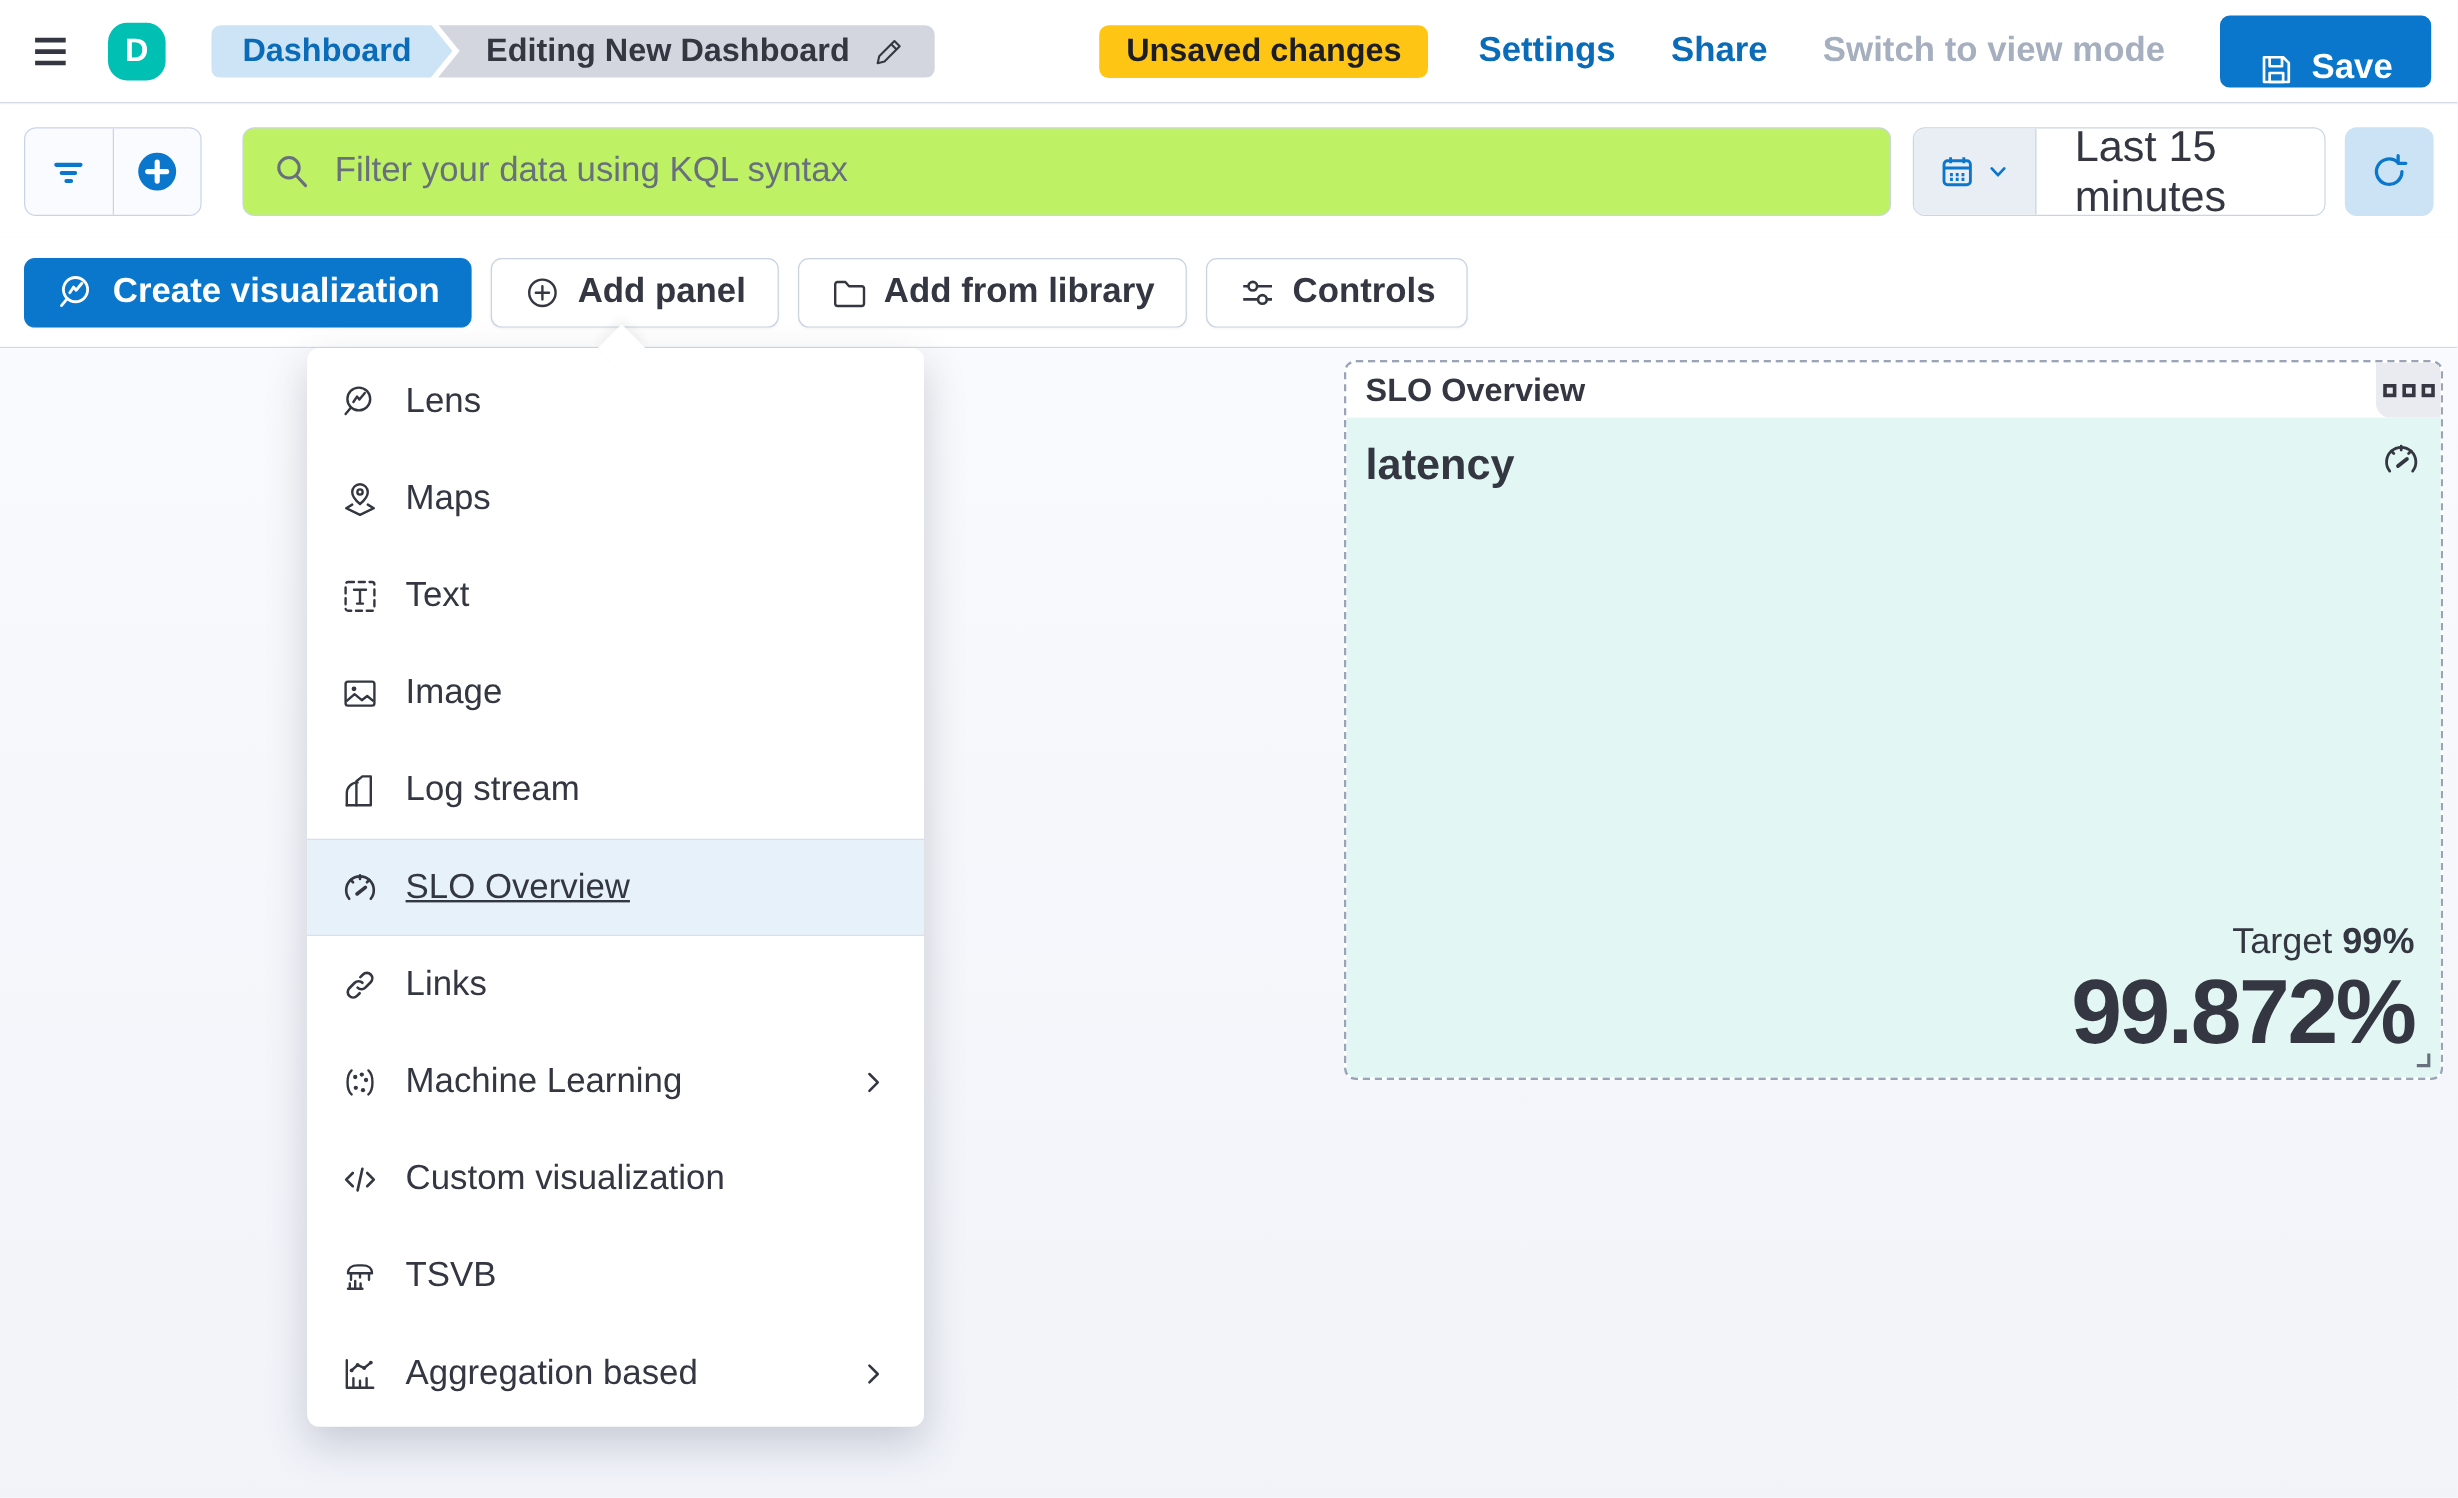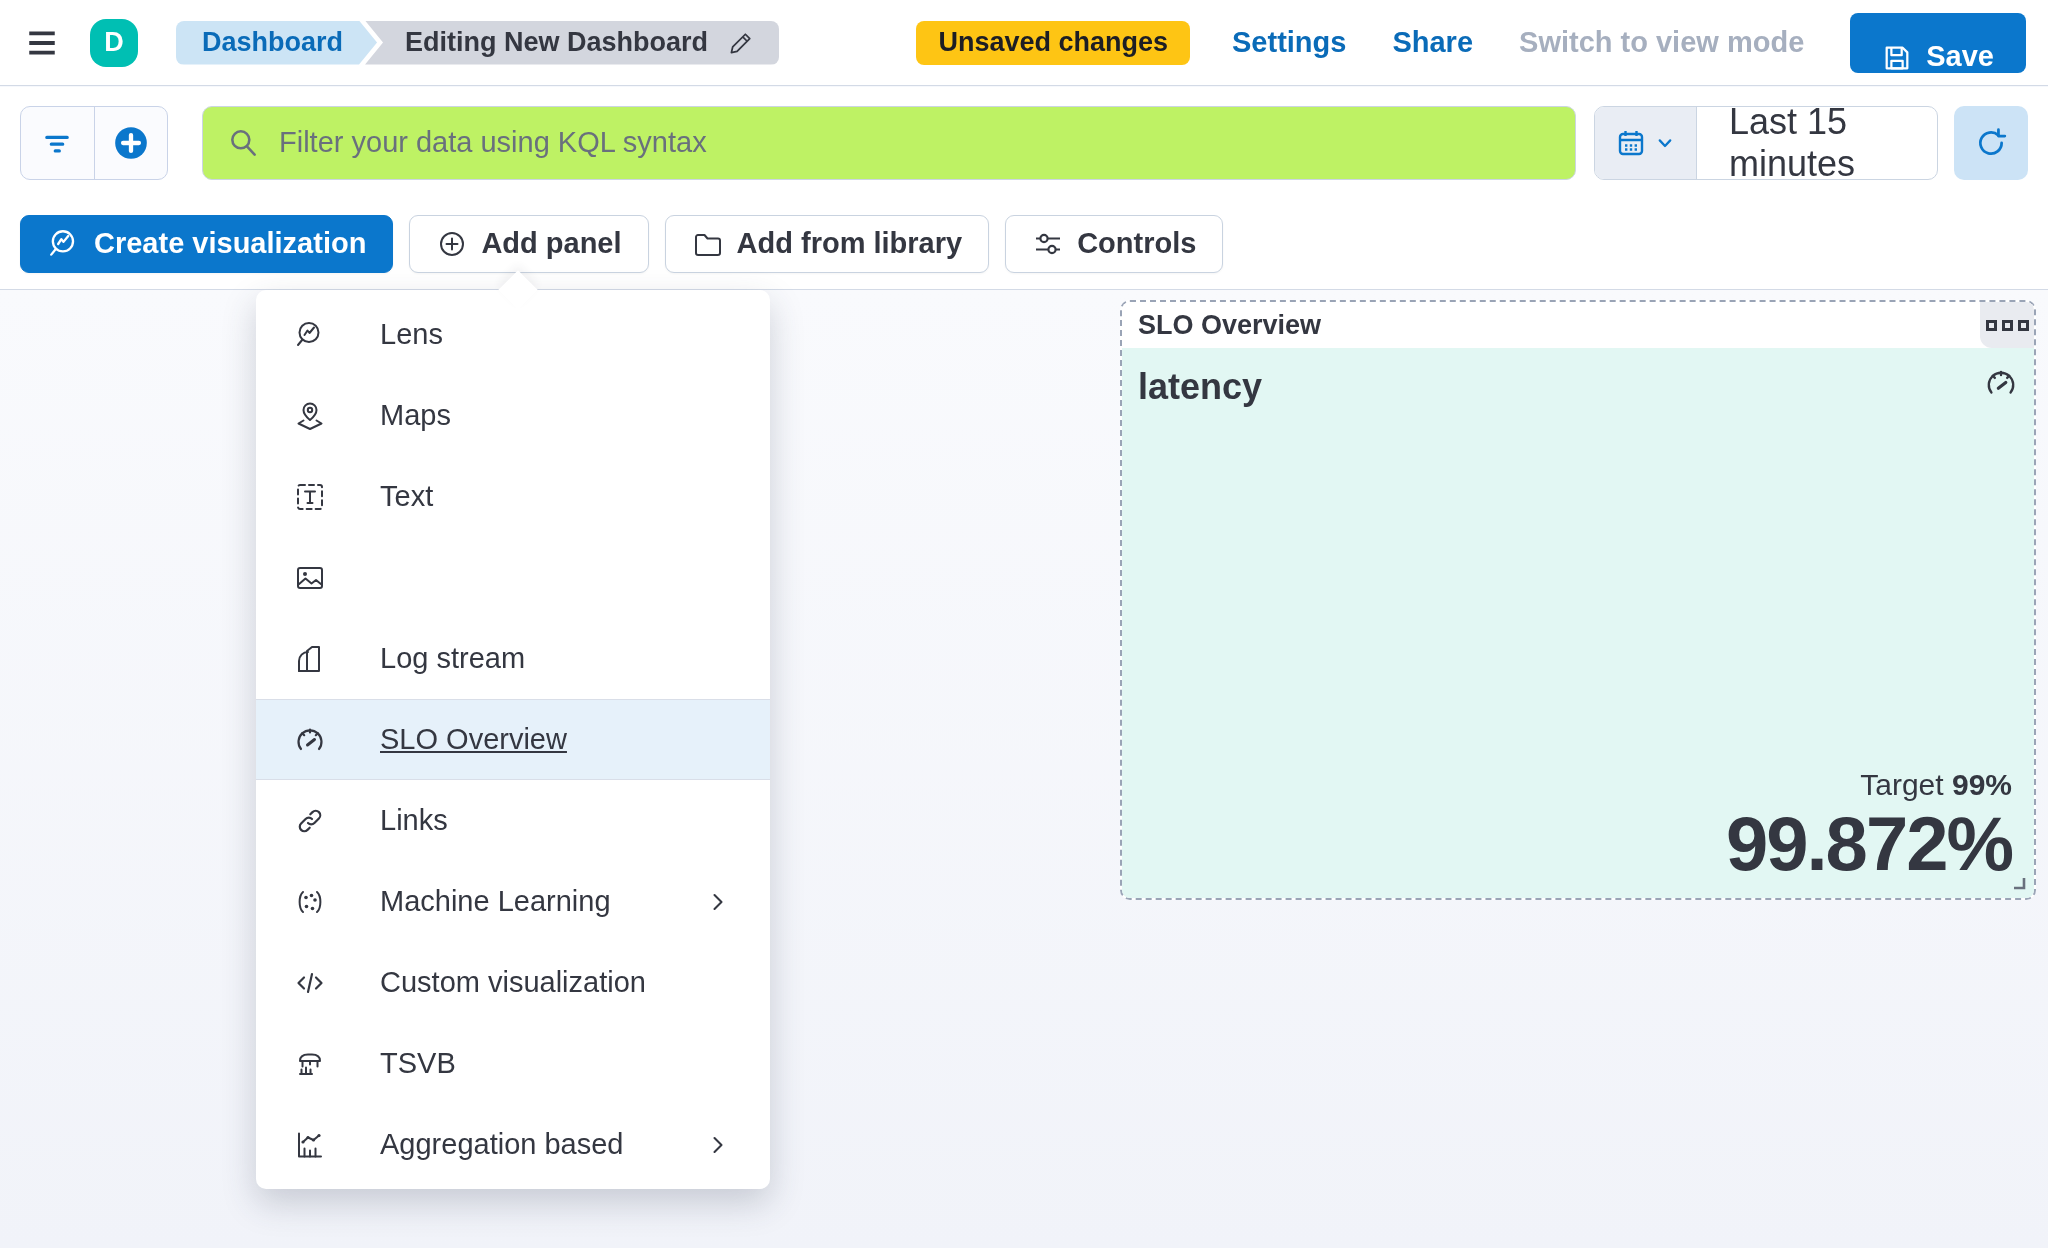--- a/index.html
+++ b/index.html
@@ -57,22 +57,22 @@
 
   
   .canvas{ position:absolute; left:0; top:290px; width:2048px; height:958px;
            background:linear-gradient(180deg,#F9FAFD 0%,#F1F3F9 100%); }
 
   
   .popover-arrow{ position:absolute; left:504px; top:-14px; width:28px; height:28px; background:#fff;
                   transform:rotate(45deg); box-shadow:-4px -4px 8px rgba(52,55,65,.06); z-index:3;}
   .menu{ position:absolute; left:256px; top:0; width:514px; background:#fff; border-radius:10px;
          box-shadow:0 14px 34px rgba(50,60,80,.22); padding:4px 0; z-index:2;}
-  .menu-item{ height:81px; display:flex; align-items:center; padding:0 38px; font-size:29px; color:#343741;
-              cursor:pointer; background:#fff;gap:32px;}
+  .menu-item{ height:81px; display:flex; align-items:center; padding:0 28px; font-size:29px; color:#343741;
+              cursor:pointer; background:#fff;}
   .menu-item .mi-icon{ width:32px; height:32px; margin-right:22px; display:flex; align-items:center; justify-content:center;}
   .menu-item .mi-label{ flex:1; }
   .menu-item.selected{ background:#E6F1FA; border-top:1px solid #D9DEE8; border-bottom:1px solid #D9DEE8;}
   .menu-item.selected .mi-label{ text-decoration:underline; }
   .menu-item:first-child{ border-radius:10px 10px 0 0; }
   .menu-item:last-child{ border-radius:0 0 10px 10px; }
 
   
   .panel{ position:absolute; left:1120px; top:10px; width:916px; height:600px; border:2px dashed #9AA4B6;
           border-radius:10px; overflow:hidden; background:#fff; }
@@ -243,20 +243,21 @@
     </div>
 
     <div class="menu-item">
       <span class="mi-icon">
         <svg width="32" height="32" viewBox="0 0 32 32" fill="none" stroke="#343741" stroke-width="2" stroke-linejoin="round">
           <rect x="4" y="6" width="24" height="20" rx="2"></rect>
             <circle cx="11" cy="12" r="2" fill="#343741" stroke="none"></circle>
           <path d="M4.5 22.5 l7-6 6 5 4.5-3.5 5.5 4.5"></path>
         </svg>
       </span>
+      <span class="mi-label">Image</span>
     </div>
 
     <div class="menu-item">
       <span class="mi-icon">
         <svg width="32" height="32" viewBox="0 0 32 32" fill="none" stroke="#343741" stroke-width="2" stroke-linejoin="round">
           <path d="M13 28 V8 l5-4 h7 v24 z"></path>
           <path d="M5 28 V18 c0-5 4-9 9-9" stroke-linecap="round"></path>
             <path d="M5 28 h8" stroke-linecap="round"></path>
         </svg>
       </span>

